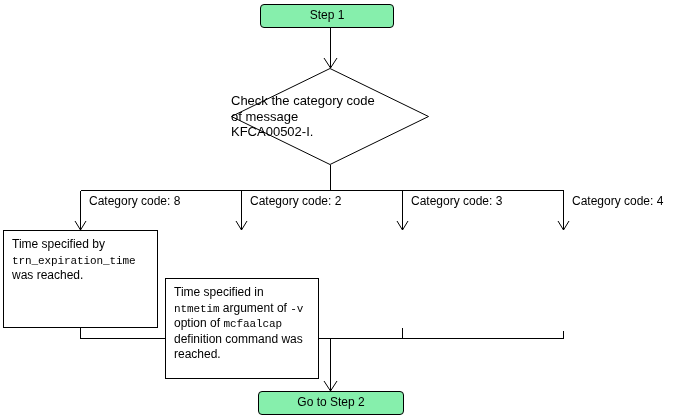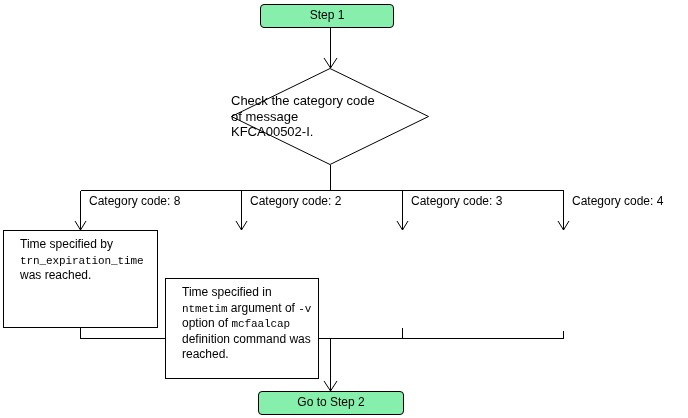--- a/index.html
+++ b/index.html
@@ -82,21 +82,21 @@
     text-align: center;
     white-space: nowrap;
   }
 
   
   .pbox {
     position: absolute;
     border: 1px solid #000000;
     background: #ffffff;
     box-sizing: border-box;
-    padding: 6px 6px 4px 16px;
+    padding: 6px 6px 4px 8px;
     font-size: 12px;
     line-height: 1.30;
   }
   .pbox .ptext {
     display: block;
   }
   .mono {
     font-family: "Liberation Mono", "DejaVu Sans Mono", monospace;
     font-size: 11px;
     letter-spacing: -0.1px;

